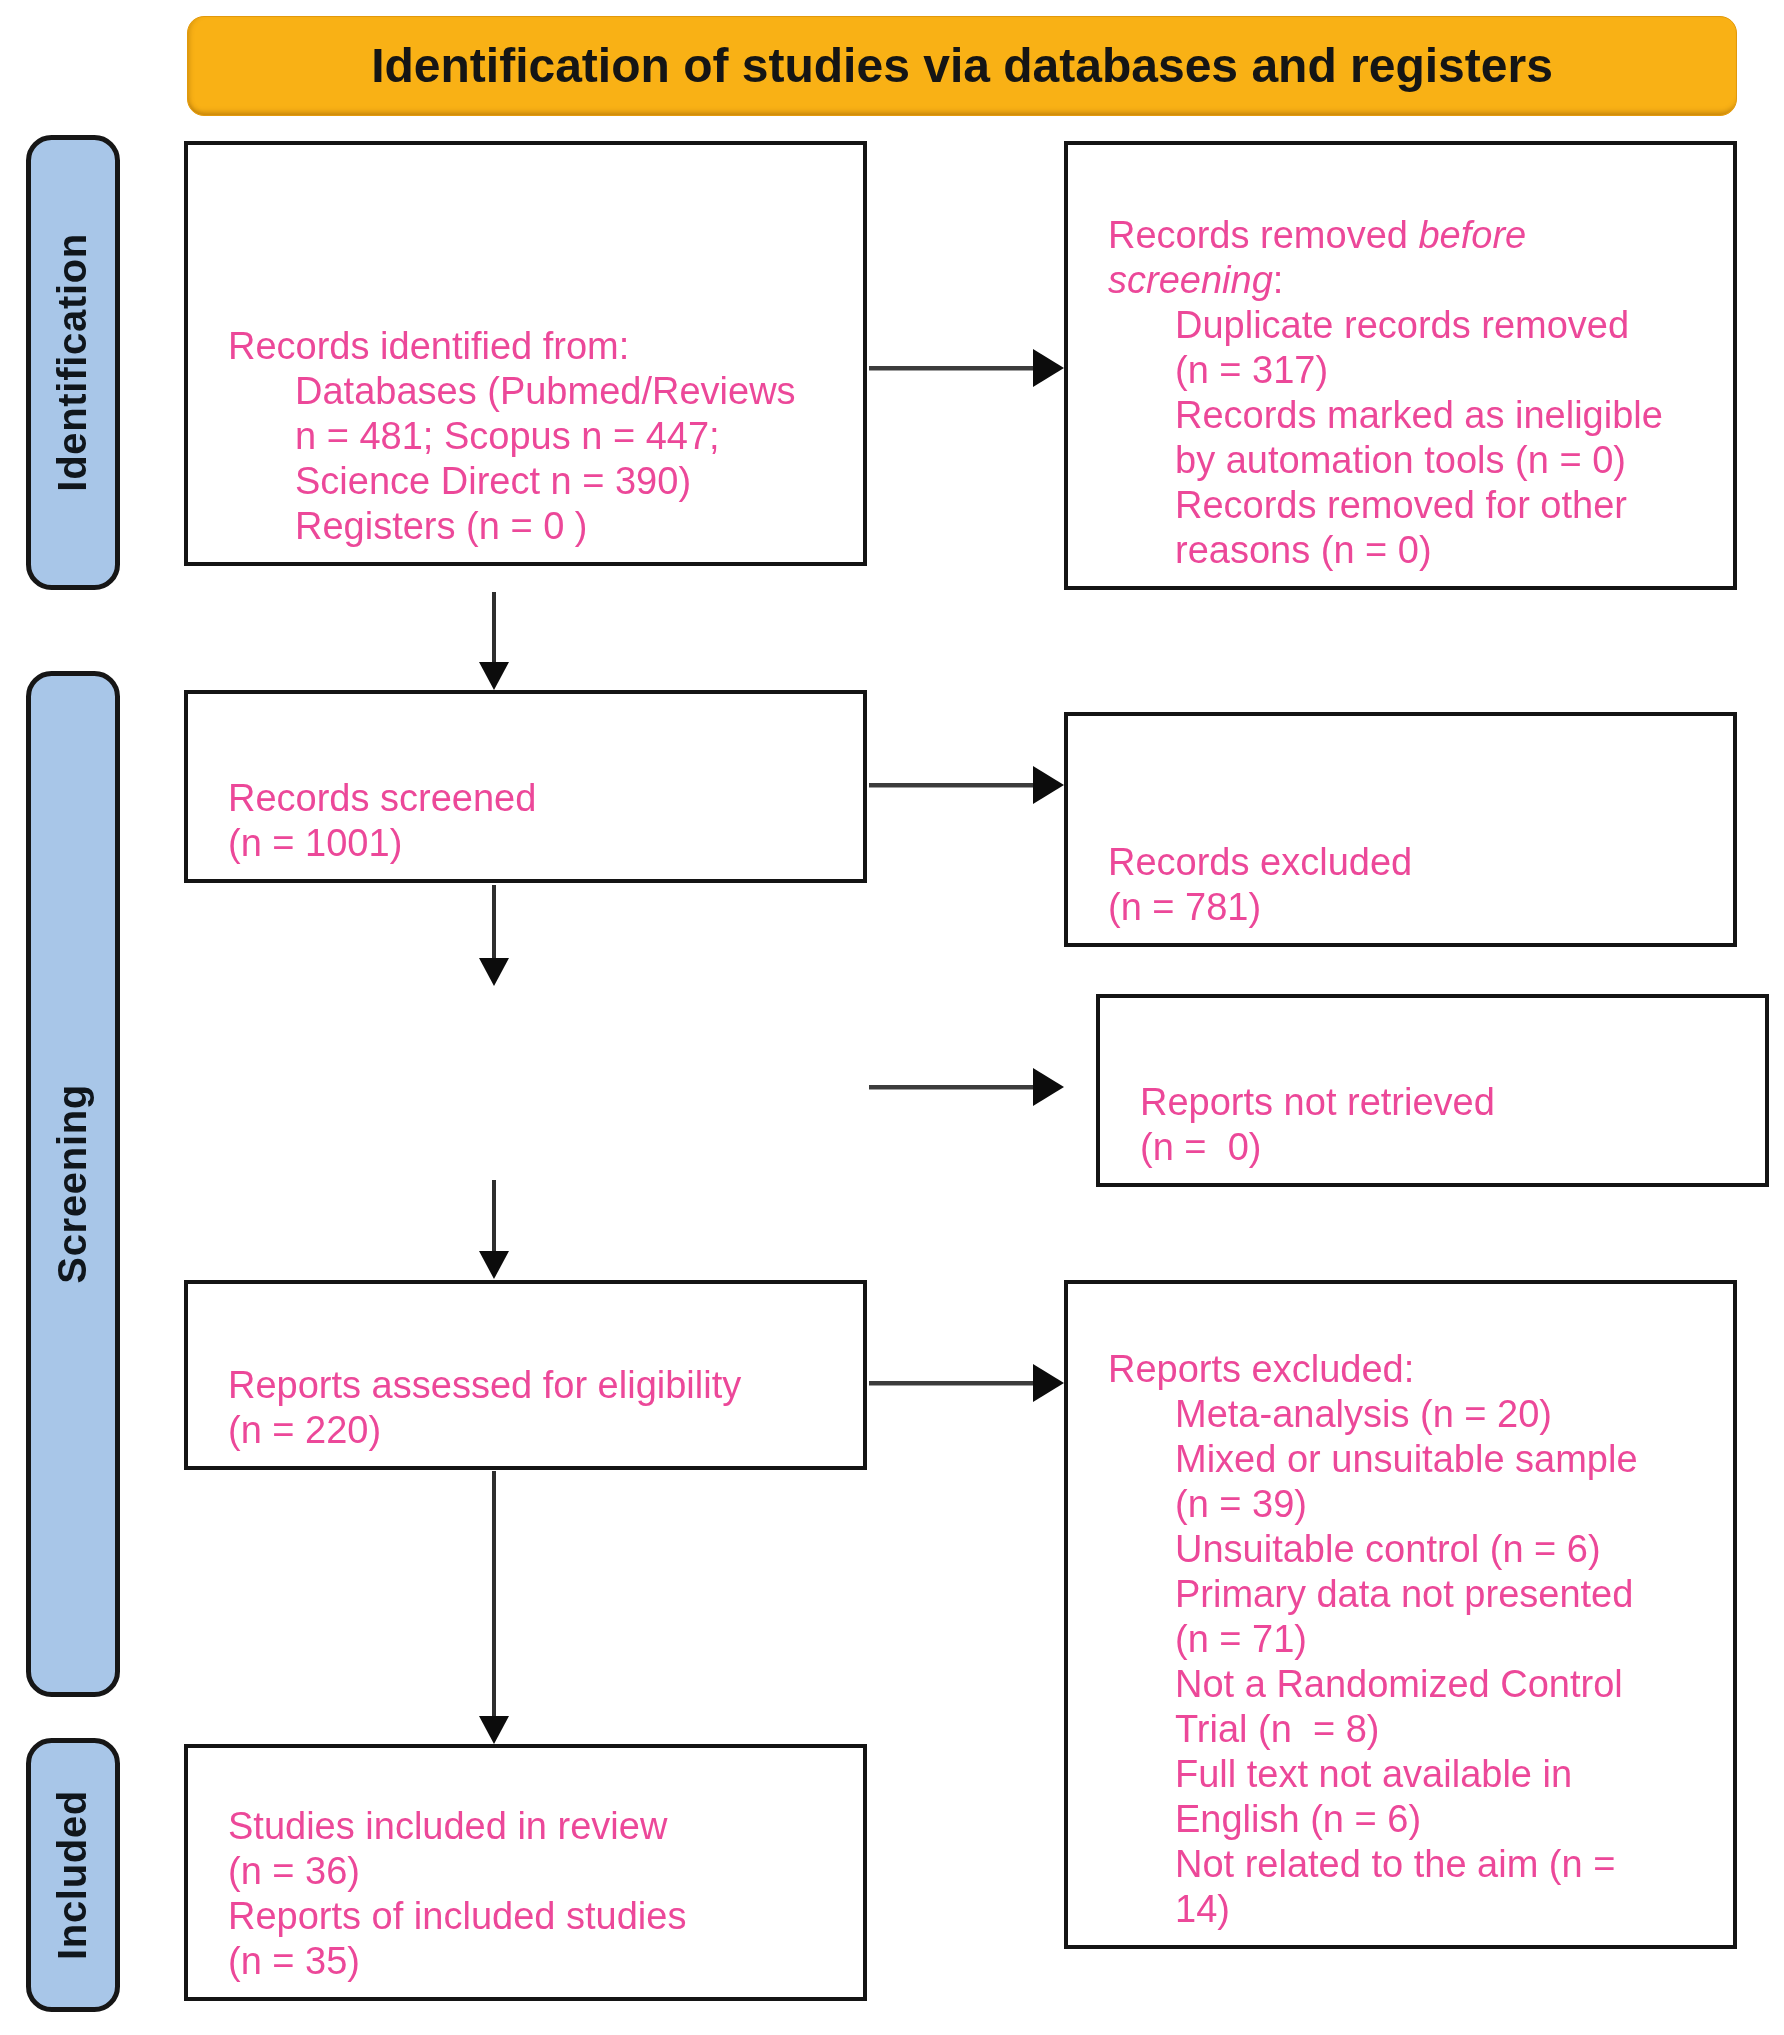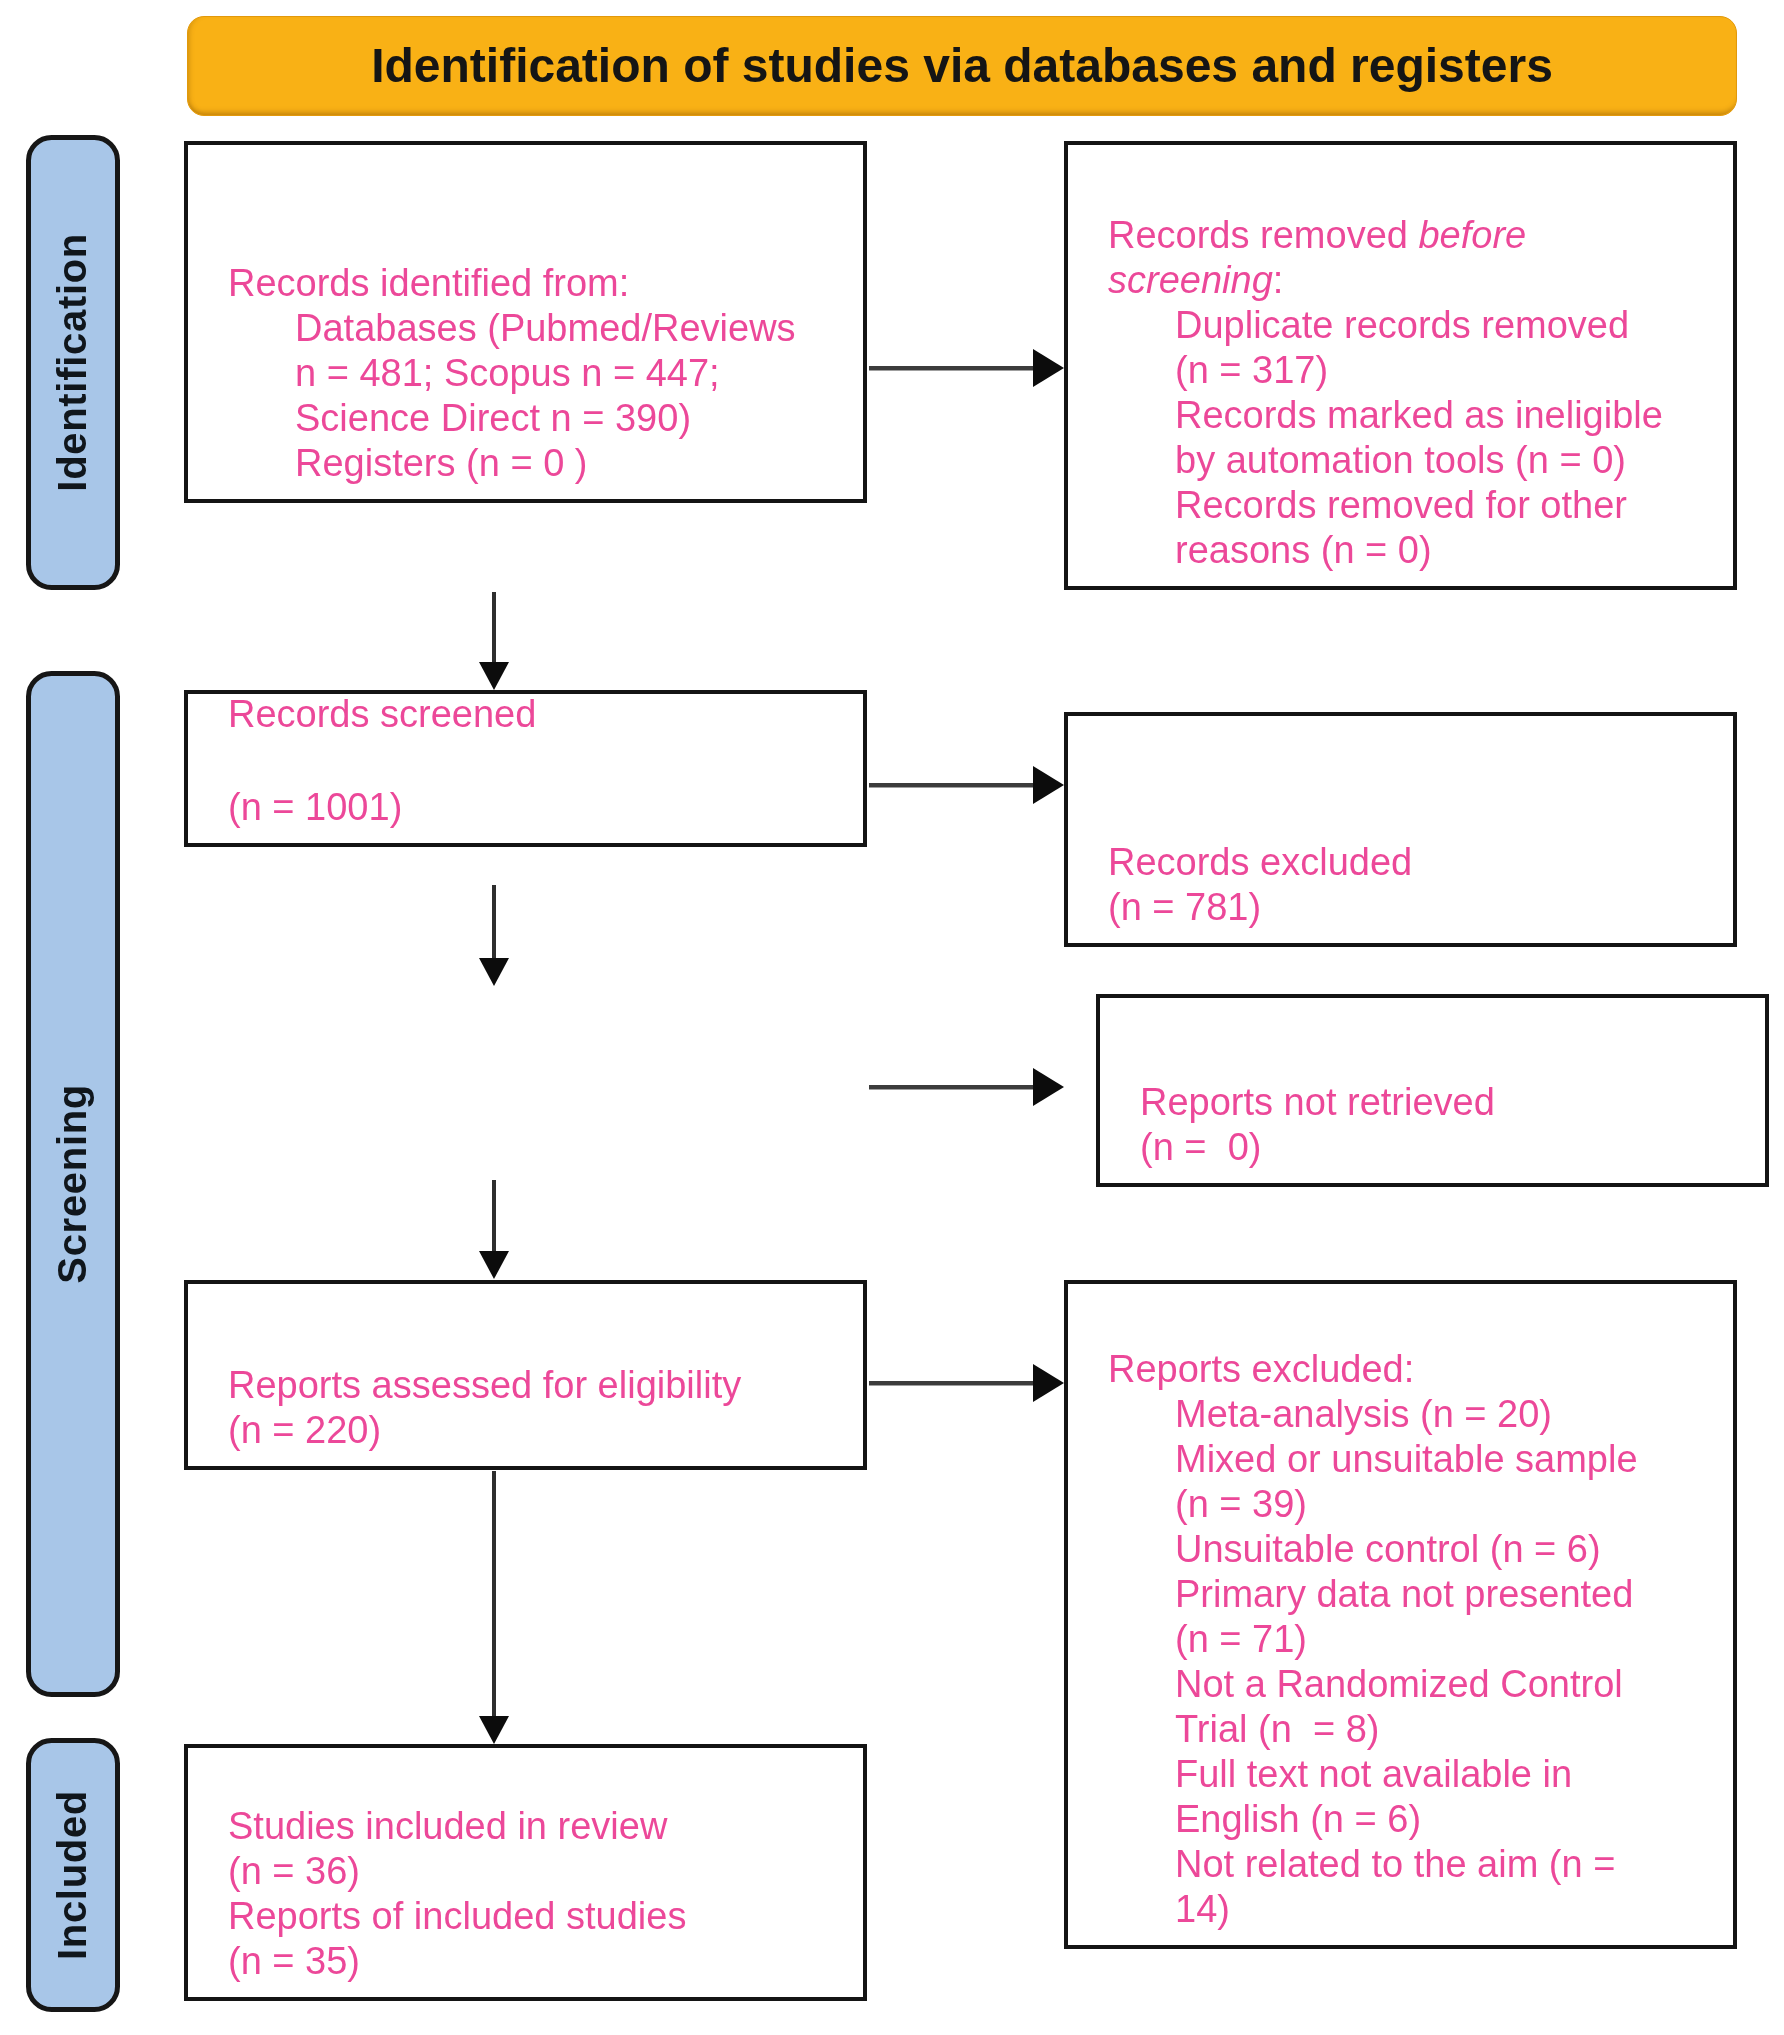--- a/index.html
+++ b/index.html
@@ -55,28 +55,28 @@
   <div class="sidebar" style="top:135px;height:455px;">
     <span class="vlabel">Identification</span>
   </div>
   <div class="sidebar" style="top:671px;height:1026px;">
     <span class="vlabel">Screening</span>
   </div>
   <div class="sidebar" style="top:1738px;height:274px;">
     <span class="vlabel">Included</span>
   </div>
 
-  <div class="flowbox leftcol" style="top:141px;height:362px;">
+  <div class="flowbox leftcol" style="top:141px;height:425px;">
       <div class="line"><span>Records identified from:</span></div>
       <div class="line ind"><span>Databases (Pubmed/Reviews</span></div>
       <div class="line ind"><span>n = 481; Scopus n = 447;</span></div>
       <div class="line ind"><span>Science Direct n = 390)</span></div>
       <div class="line ind"><span>Registers (n = 0 )</span></div>
     </div>
-  <div class="flowbox leftcol" style="top:690px;height:157px;gap:48px;">
+  <div class="flowbox leftcol" style="top:690px;height:193px;">
       <div class="line"><span>Records screened</span></div>
       <div class="line"><span>(n = 1001)</span></div>
     </div>
   <div class="flowbox leftcol" style="top:1280px;height:190px;">
       <div class="line"><span>Reports assessed for eligibility</span></div>
       <div class="line"><span>(n = 220)</span></div>
     </div>
   <div class="flowbox leftcol" style="top:1744px;height:257px;">
       <div class="line"><span>Studies included in review</span></div>
       <div class="line"><span>(n = 36)</span></div>

